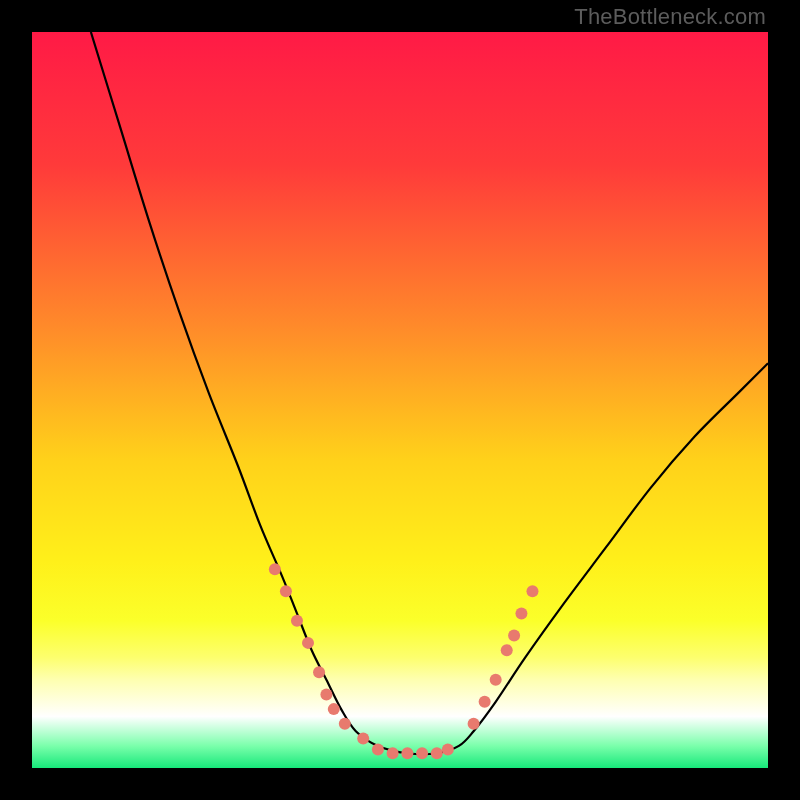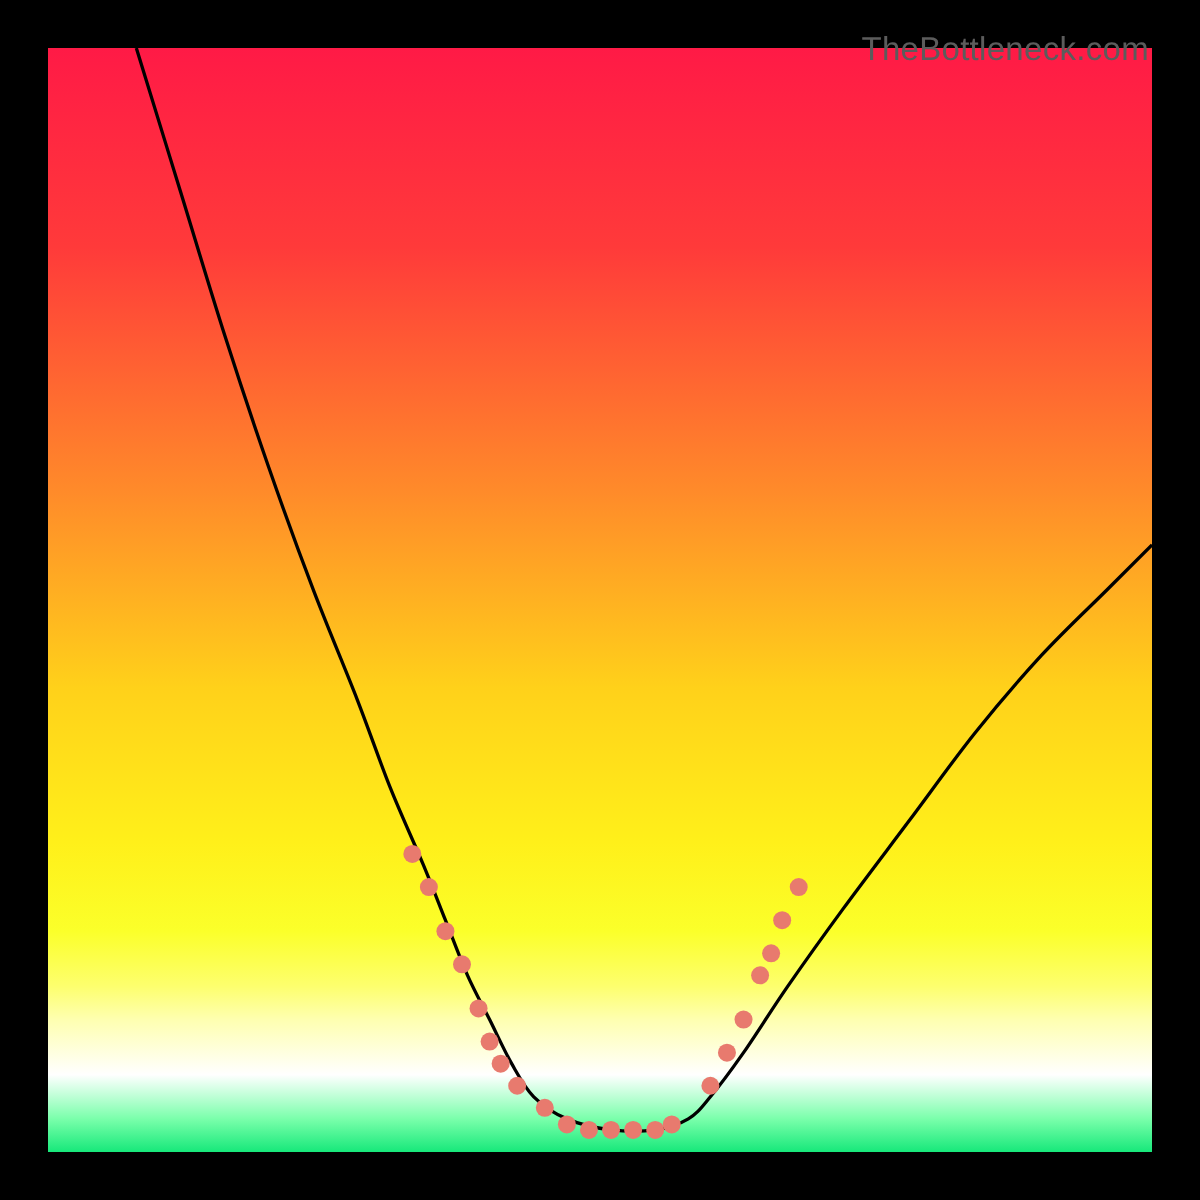--- a/index.html
+++ b/index.html
@@ -21,21 +21,21 @@
   .plot-area {
     position: absolute;
     left: 0;
     top: 0;
     width: 736px;
     height: 736px;
     overflow: hidden;
   }
   .watermark {
     position: absolute;
-    top: 20px;
+    top: 4px;
     right: 34px;
     font-family: Arial, Helvetica, sans-serif;
     font-size: 22px;
     color: #5c5c5c;
     text-align: right;
     letter-spacing: 0.2px;
   }
   svg { display: block; }
 </style>
 </head>

